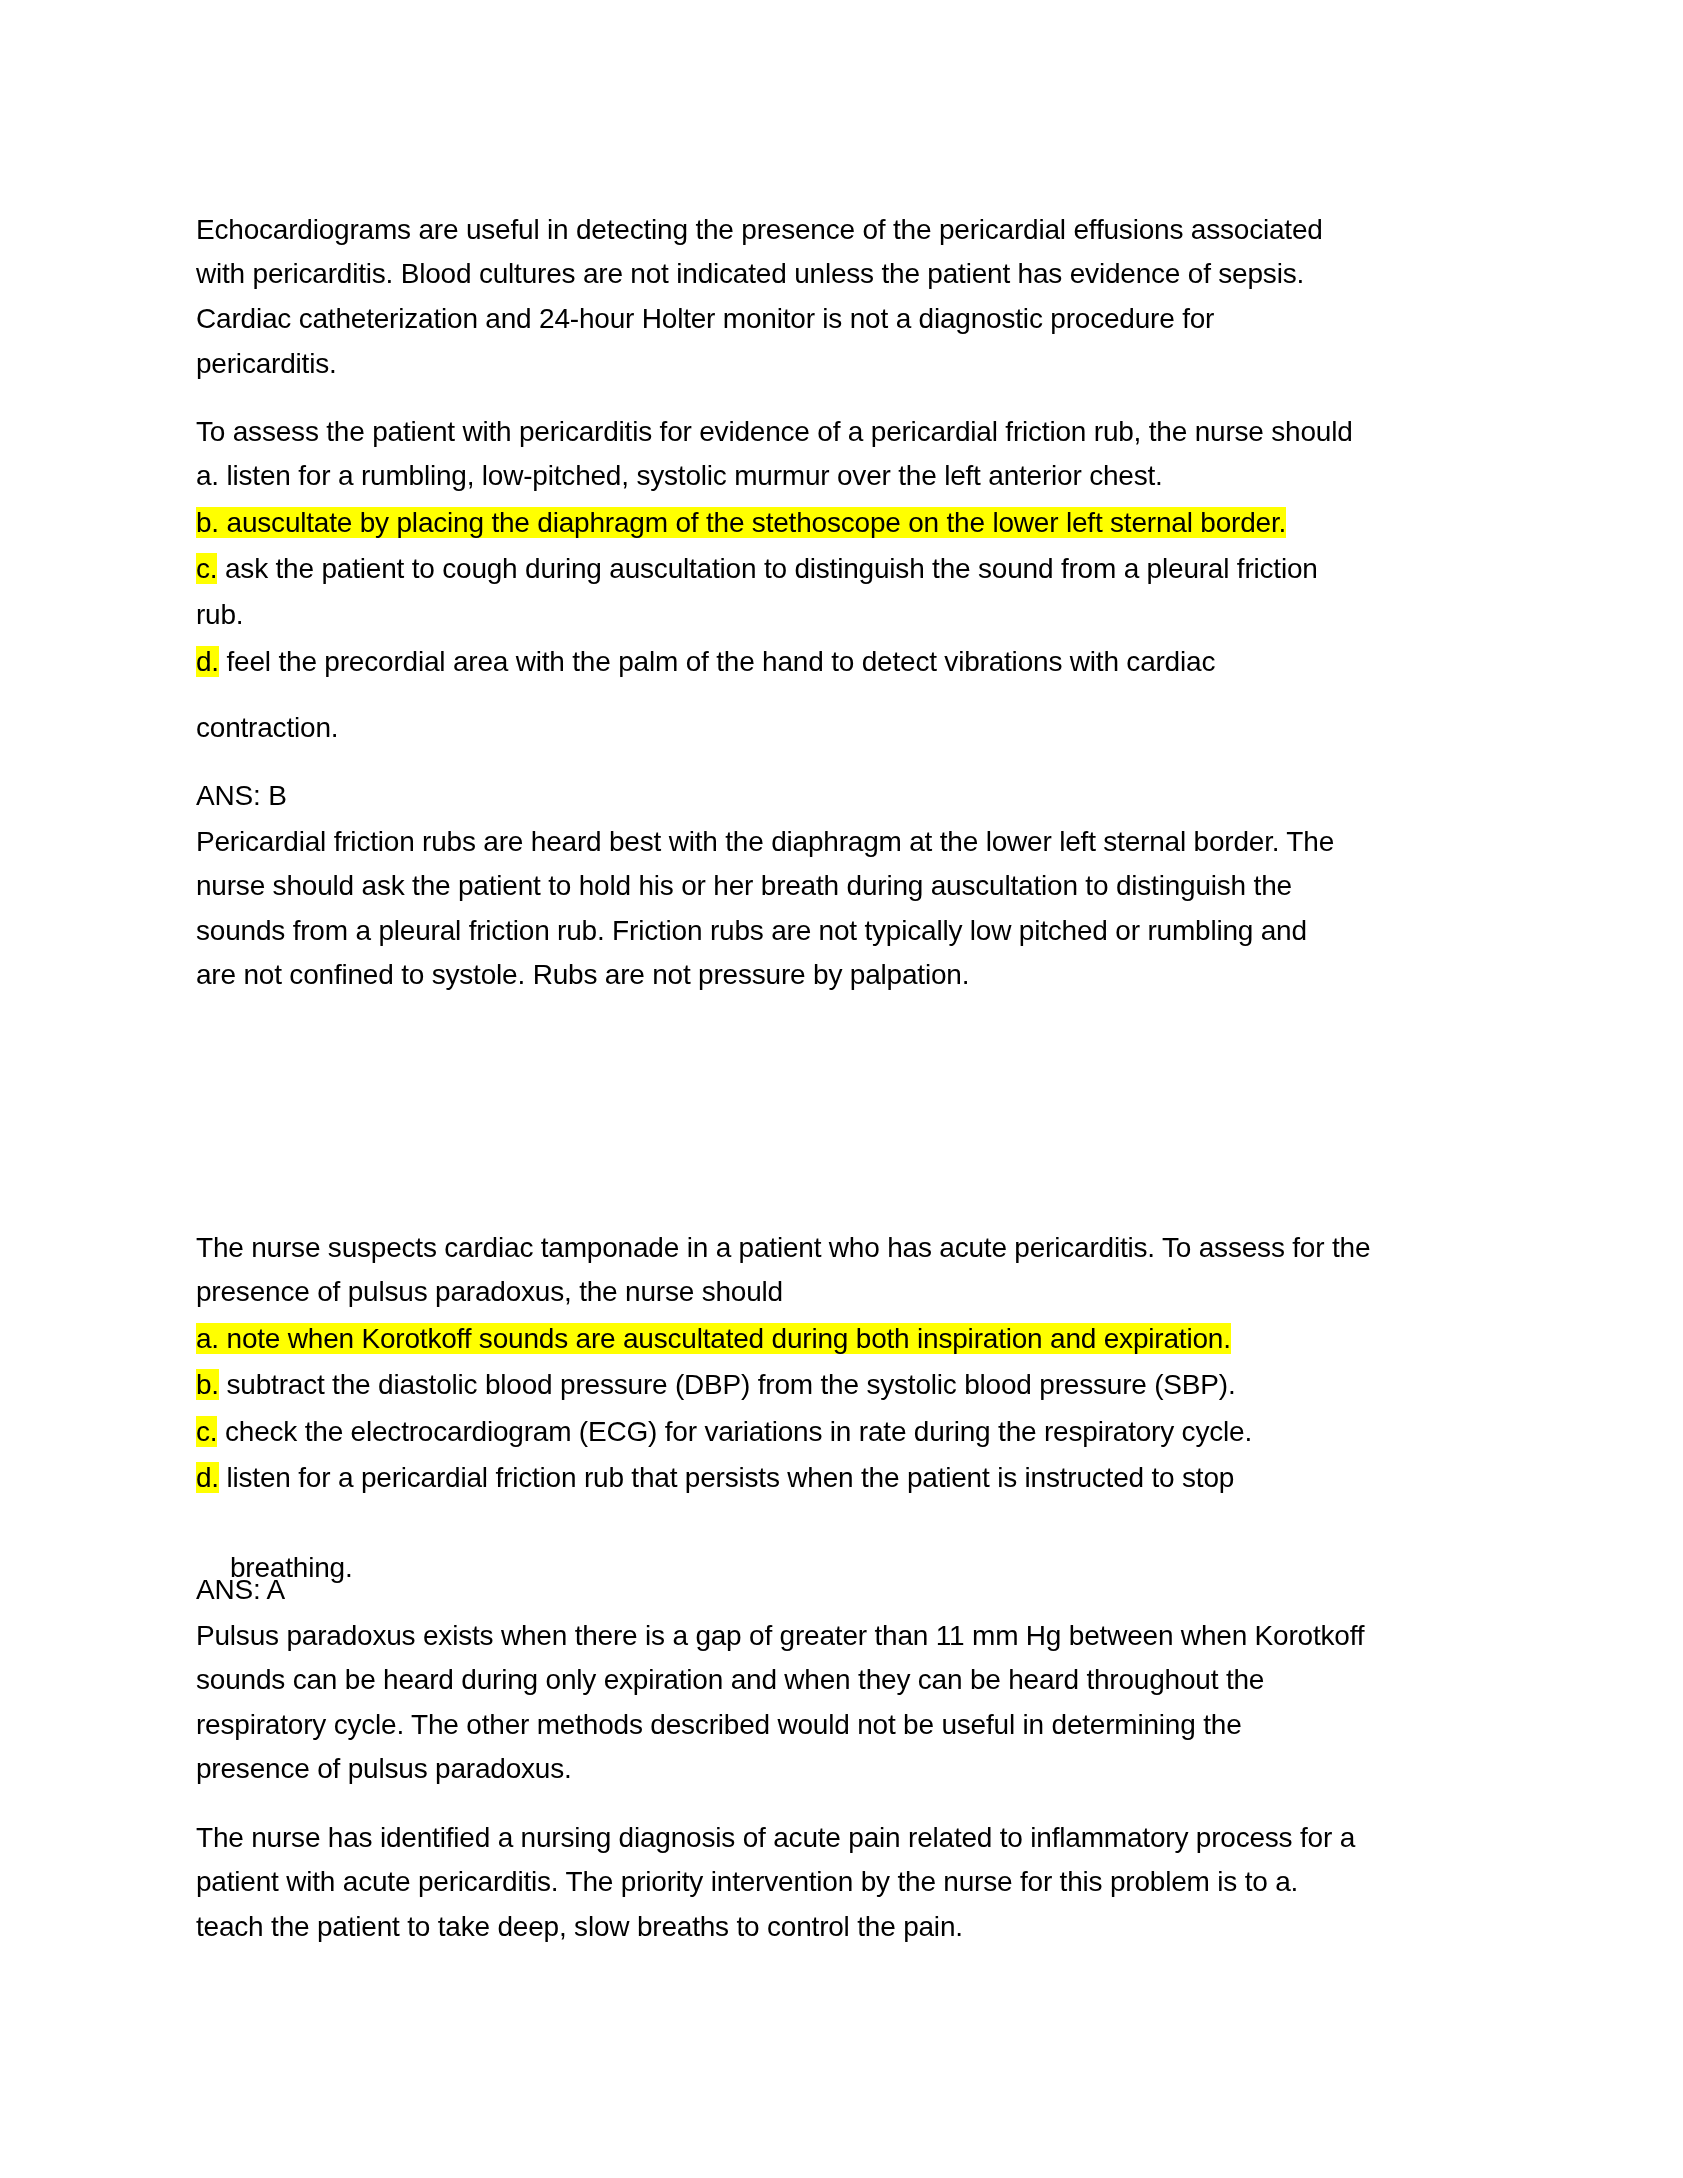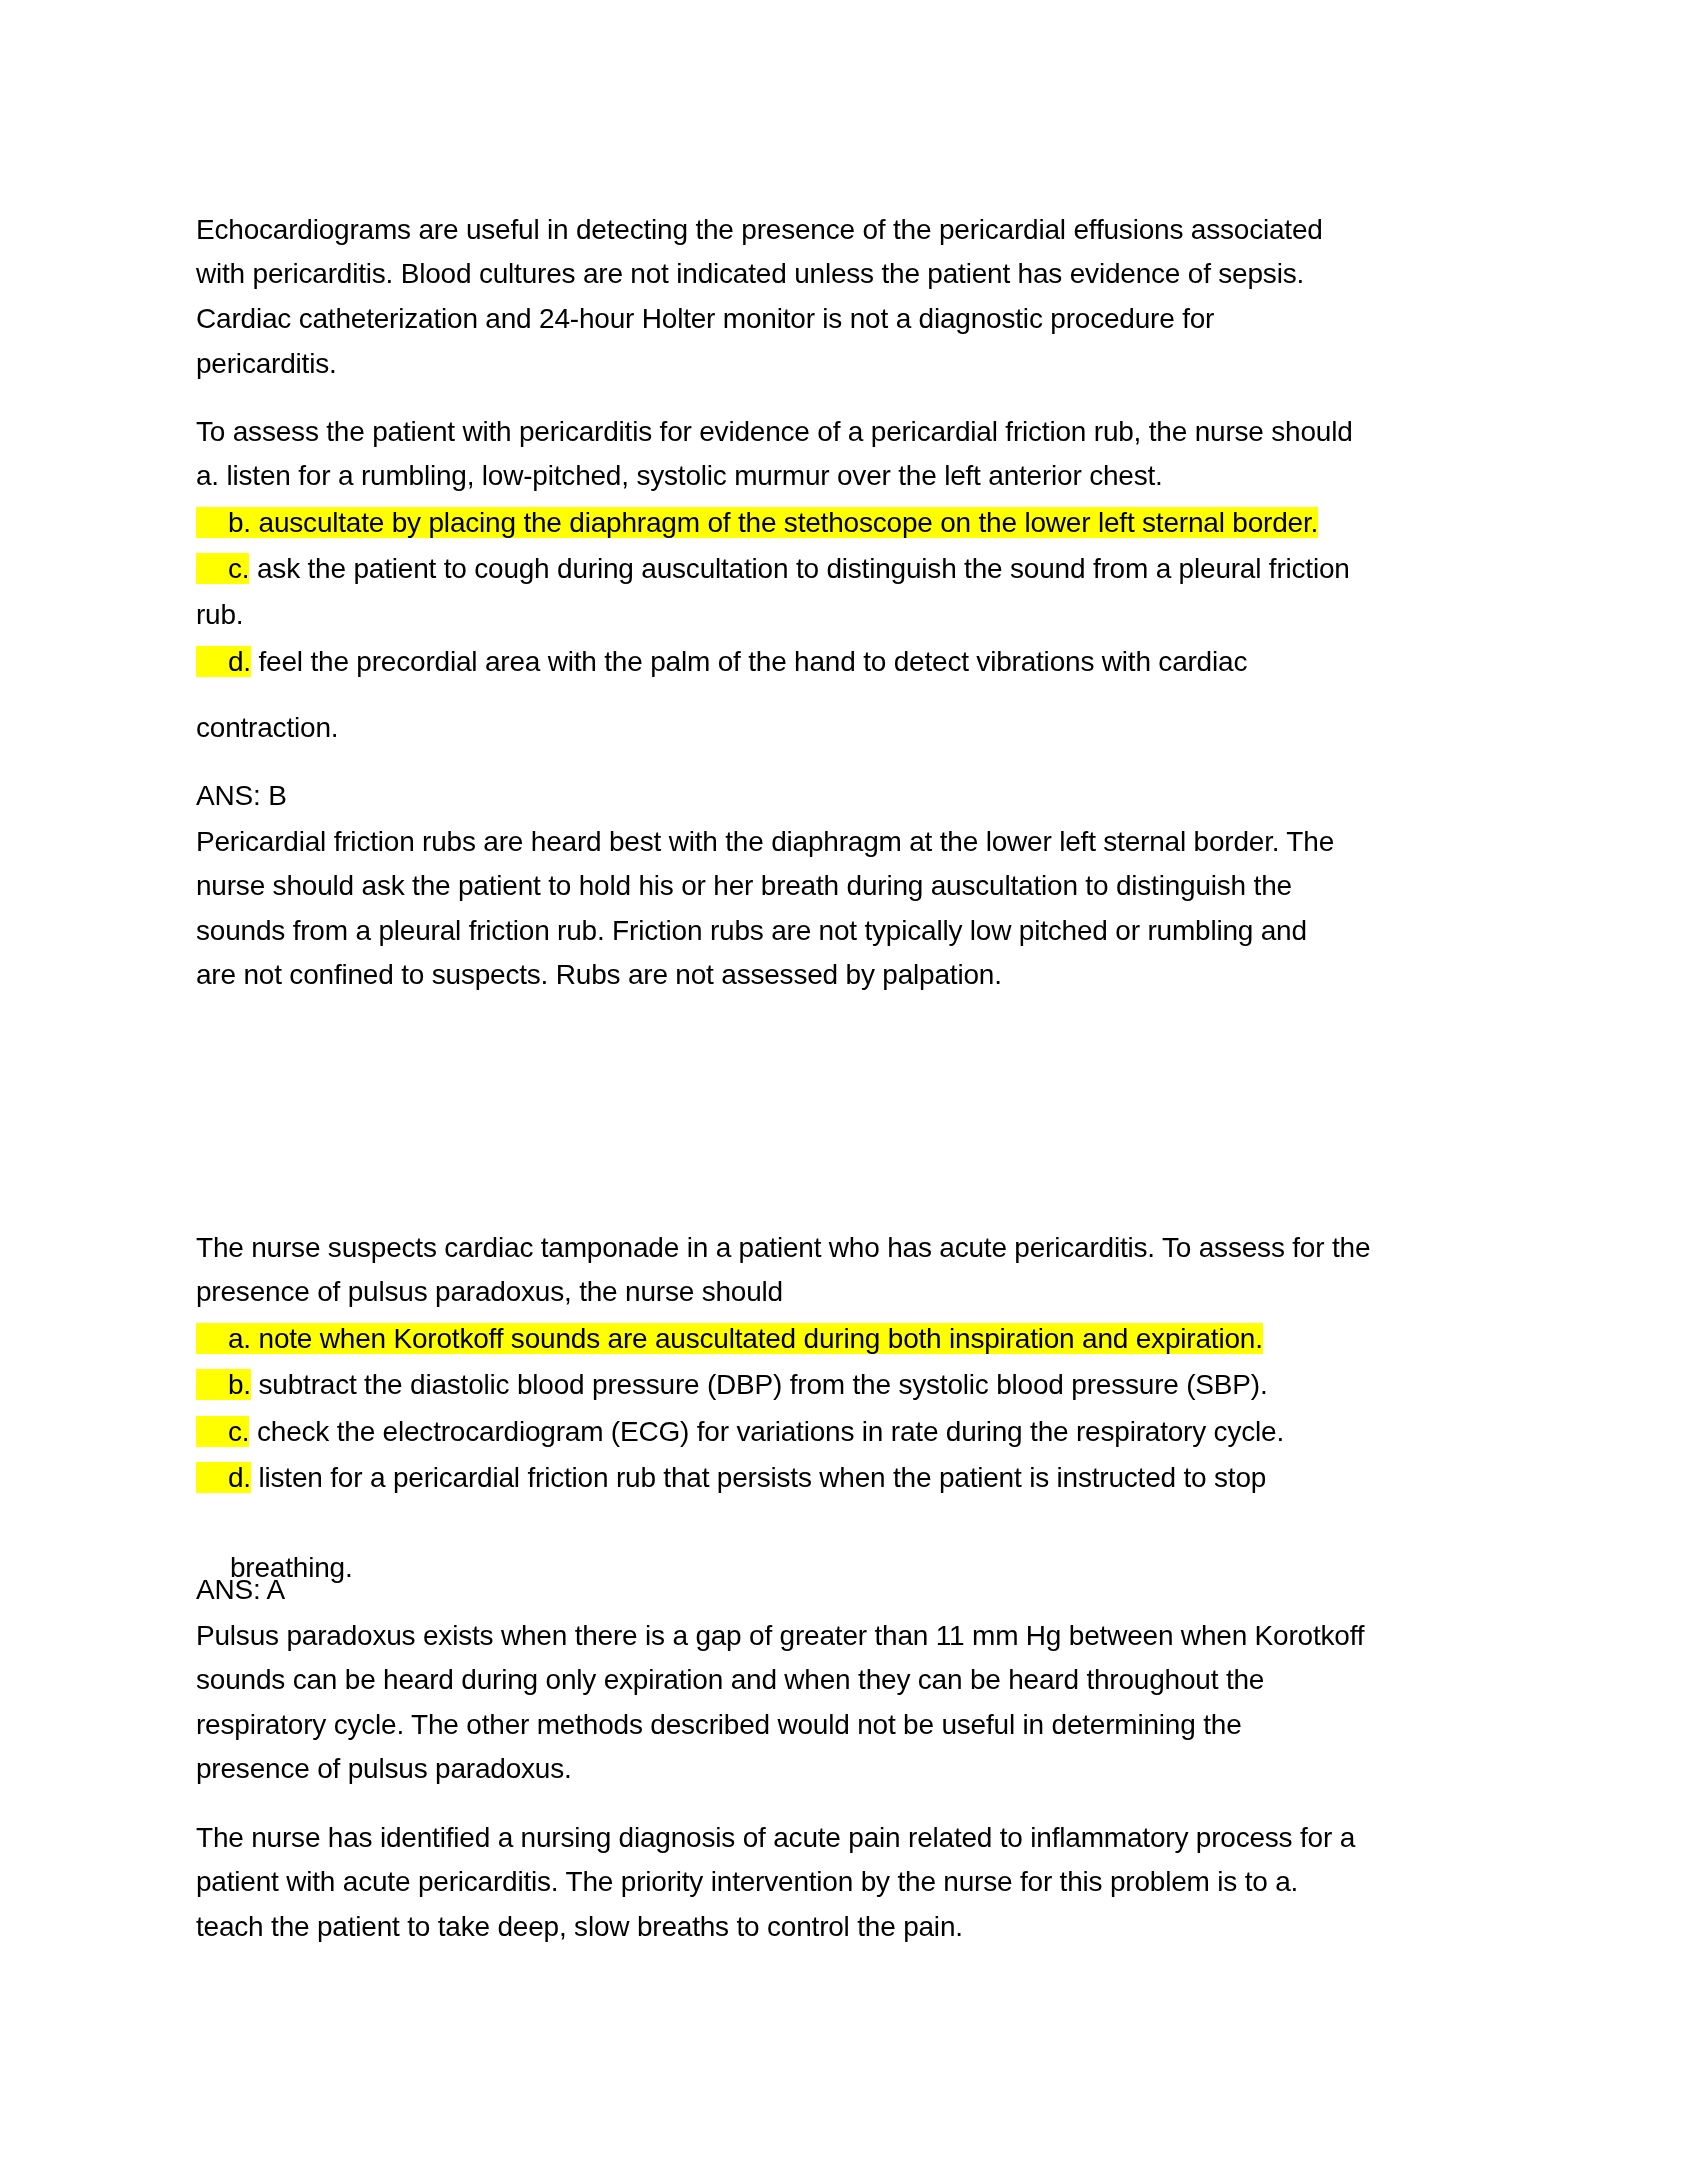--- a/index.html
+++ b/index.html
@@ -1,19 +1,19 @@
 <!DOCTYPE html>
 <html><head>
 <meta charset="utf-8">
 <style>
   html,body{margin:0;padding:0;background:#fff;}
   body{width:1683px;height:2178px;position:relative;overflow:hidden;
        font-family:"Liberation Sans",sans-serif;color:#000;}
   .line{position:absolute;left:196px;font-size:28px;line-height:44px;white-space:nowrap;letter-spacing:-0.2px;}
-  .hl{background:#ffff00;padding-left:32px;}
+  .hl{background:#ffff00;}
   .indent{left:230px;margin-top:45px;}
 </style>
 </head>
 <body>
 
 <div>
 
   <div class="line" style="top:208px">Echocardiograms are useful in detecting the presence of the pericardial effusions associated</div>
   <div class="line" style="top:252px">with pericarditis. Blood cultures are not indicated unless the patient has evidence of sepsis.</div>
   <div class="line" style="top:297px">Cardiac catheterization and 24-hour Holter monitor is not a diagnostic procedure for</div>
@@ -23,21 +23,21 @@
   <div class="line" style="top:454px">a. listen for a rumbling, low-pitched, systolic murmur over the left anterior chest.</div>
   <div class="line" style="top:501px"><span class="hl">b. auscultate by placing the diaphragm of the stethoscope on the lower left sternal border.</span></div>
   <div class="line" style="top:547px"><span class="hl">c.</span><span> ask the patient to cough during auscultation to distinguish the sound from a pleural friction</span></div>
   <div class="line" style="top:593px">rub.</div>
   <div class="line" style="top:640px"><span class="hl">d.</span><span> feel the precordial area with the palm of the hand to detect vibrations with cardiac</span></div>
   <div class="line" style="top:706px">contraction.</div>
   <div class="line" style="top:774px">ANS: B</div>
   <div class="line" style="top:820px">Pericardial friction rubs are heard best with the diaphragm at the lower left sternal border. The</div>
   <div class="line" style="top:864px">nurse should ask the patient to hold his or her breath during auscultation to distinguish the</div>
   <div class="line" style="top:909px">sounds from a pleural friction rub. Friction rubs are not typically low pitched or rumbling and</div>
-  <div class="line" style="top:953px">are not confined to suspects. Rubs are not assessed by palpation.</div>
+  <div class="line" style="top:953px">are not confined to systole. Rubs are not pressure by palpation.</div>
 
   <div class="line" style="top:1226px">The nurse suspects cardiac tamponade in a patient who has acute pericarditis. To assess for the</div>
   <div class="line" style="top:1270px">presence of pulsus paradoxus, the nurse should</div>
   <div class="line" style="top:1317px"><span class="hl">a. note when Korotkoff sounds are auscultated during both inspiration and expiration.</span></div>
   <div class="line" style="top:1363px"><span class="hl">b.</span><span> subtract the diastolic blood pressure (DBP) from the systolic blood pressure (SBP).</span></div>
   <div class="line" style="top:1410px"><span class="hl">c.</span><span> check the electrocardiogram (ECG) for variations in rate during the respiratory cycle.</span></div>
   <div class="line" style="top:1456px"><span class="hl">d.</span><span> listen for a pericardial friction rub that persists when the patient is instructed to stop</span></div>
   <div class="line indent" style="top:1501px">breathing.</div>
   <div class="line" style="top:1568px">ANS: A</div>
   <div class="line" style="top:1614px">Pulsus paradoxus exists when there is a gap of greater than 11 mm Hg between when Korotkoff</div>

